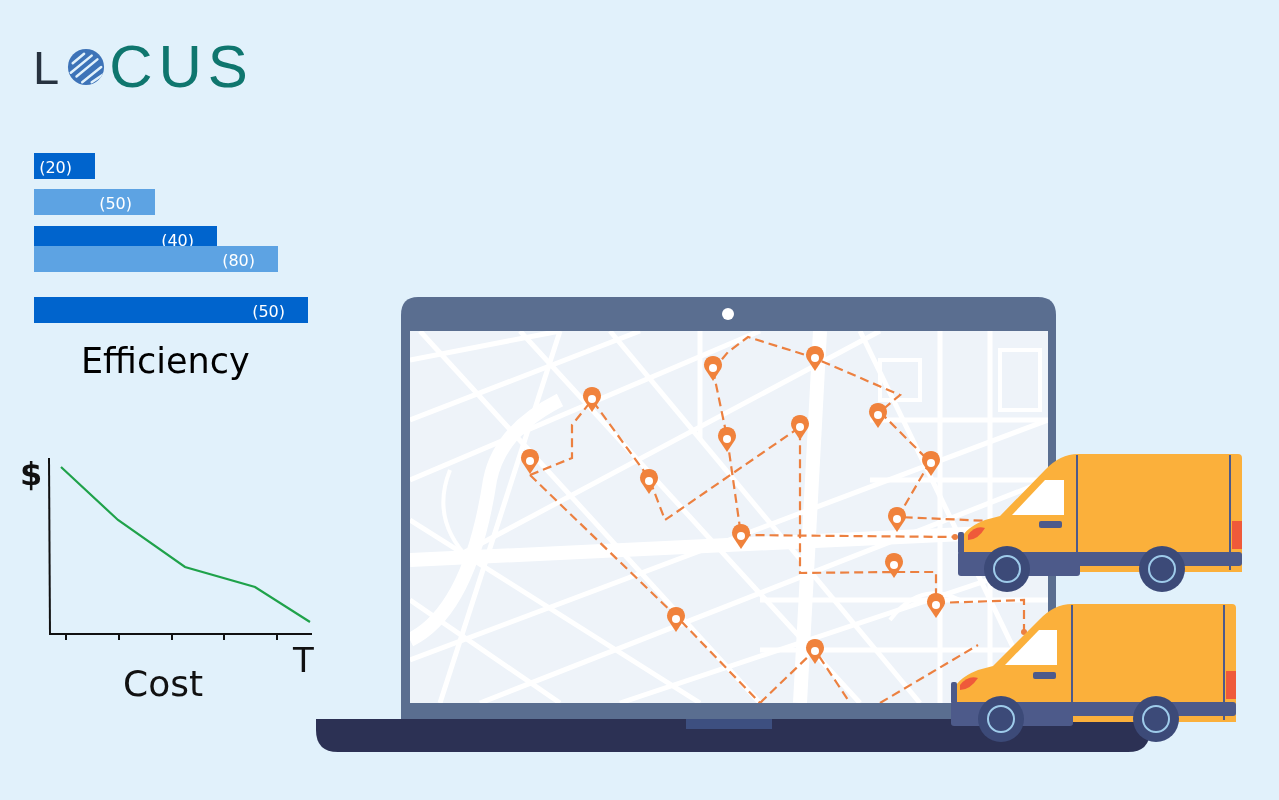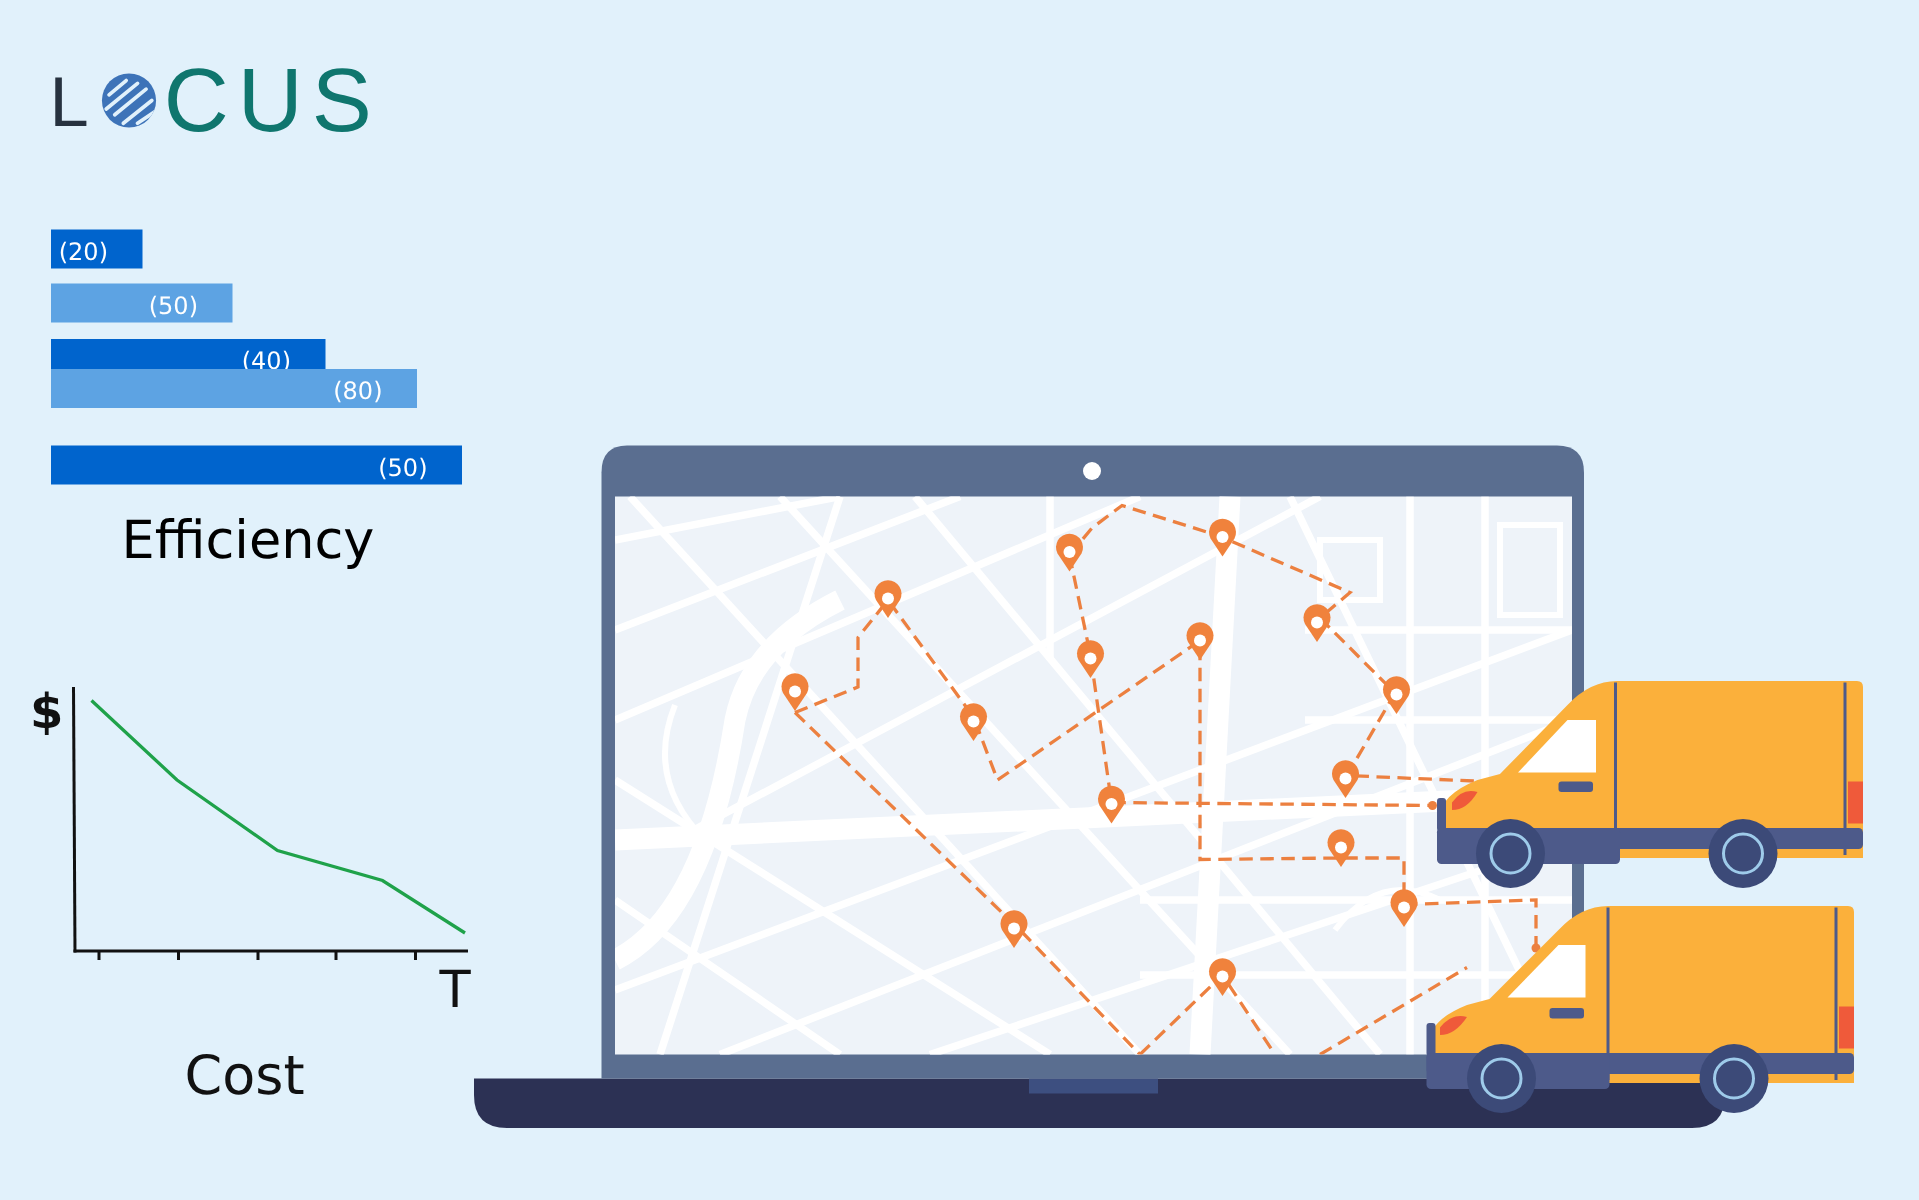--- a/index.html
+++ b/index.html
@@ -16,21 +16,21 @@
 
   .bars { position: absolute; left: 34px; top: 153px; }
   .bar { position: absolute; left: 0; height: 26px; color: #fff; font-size: 16px; line-height: 30px; text-align: right; box-sizing: border-box; padding-right: 23px; }
   .bar.dark { background: #0064cd; }
   .bar.light { background: #5da3e3; }
   .eff-label { position: absolute; left: 81px; top: 341px; font-size: 35px; color: #000000; font-family: "DejaVu Sans", sans-serif; }
 
   .cost-chart { position: absolute; left: 15px; top: 450px; width: 320px; height: 210px; }
   .dollar { position: absolute; left: 20px; top: 455px; font-size: 32px; font-weight: bold; color: #111; }
   .tlabel { position: absolute; left: 293px; top: 640px; font-size: 34px; color: #111; }
-  .cost-label { position: absolute; left: 123px; top: 697px; font-size: 36px; color: #111; }
+  .cost-label { position: absolute; left: 123px; top: 663px; font-size: 36px; color: #111; }
 
   .laptop { position: absolute; left: 0; top: 0; width: 1279px; height: 800px; }
 </style>
 </head>
 <body>
 
 <div class="logo">
   <span class="logo-text">L</span>
   <svg class="logo-globe" viewBox="0 0 40 40">
     <defs>

